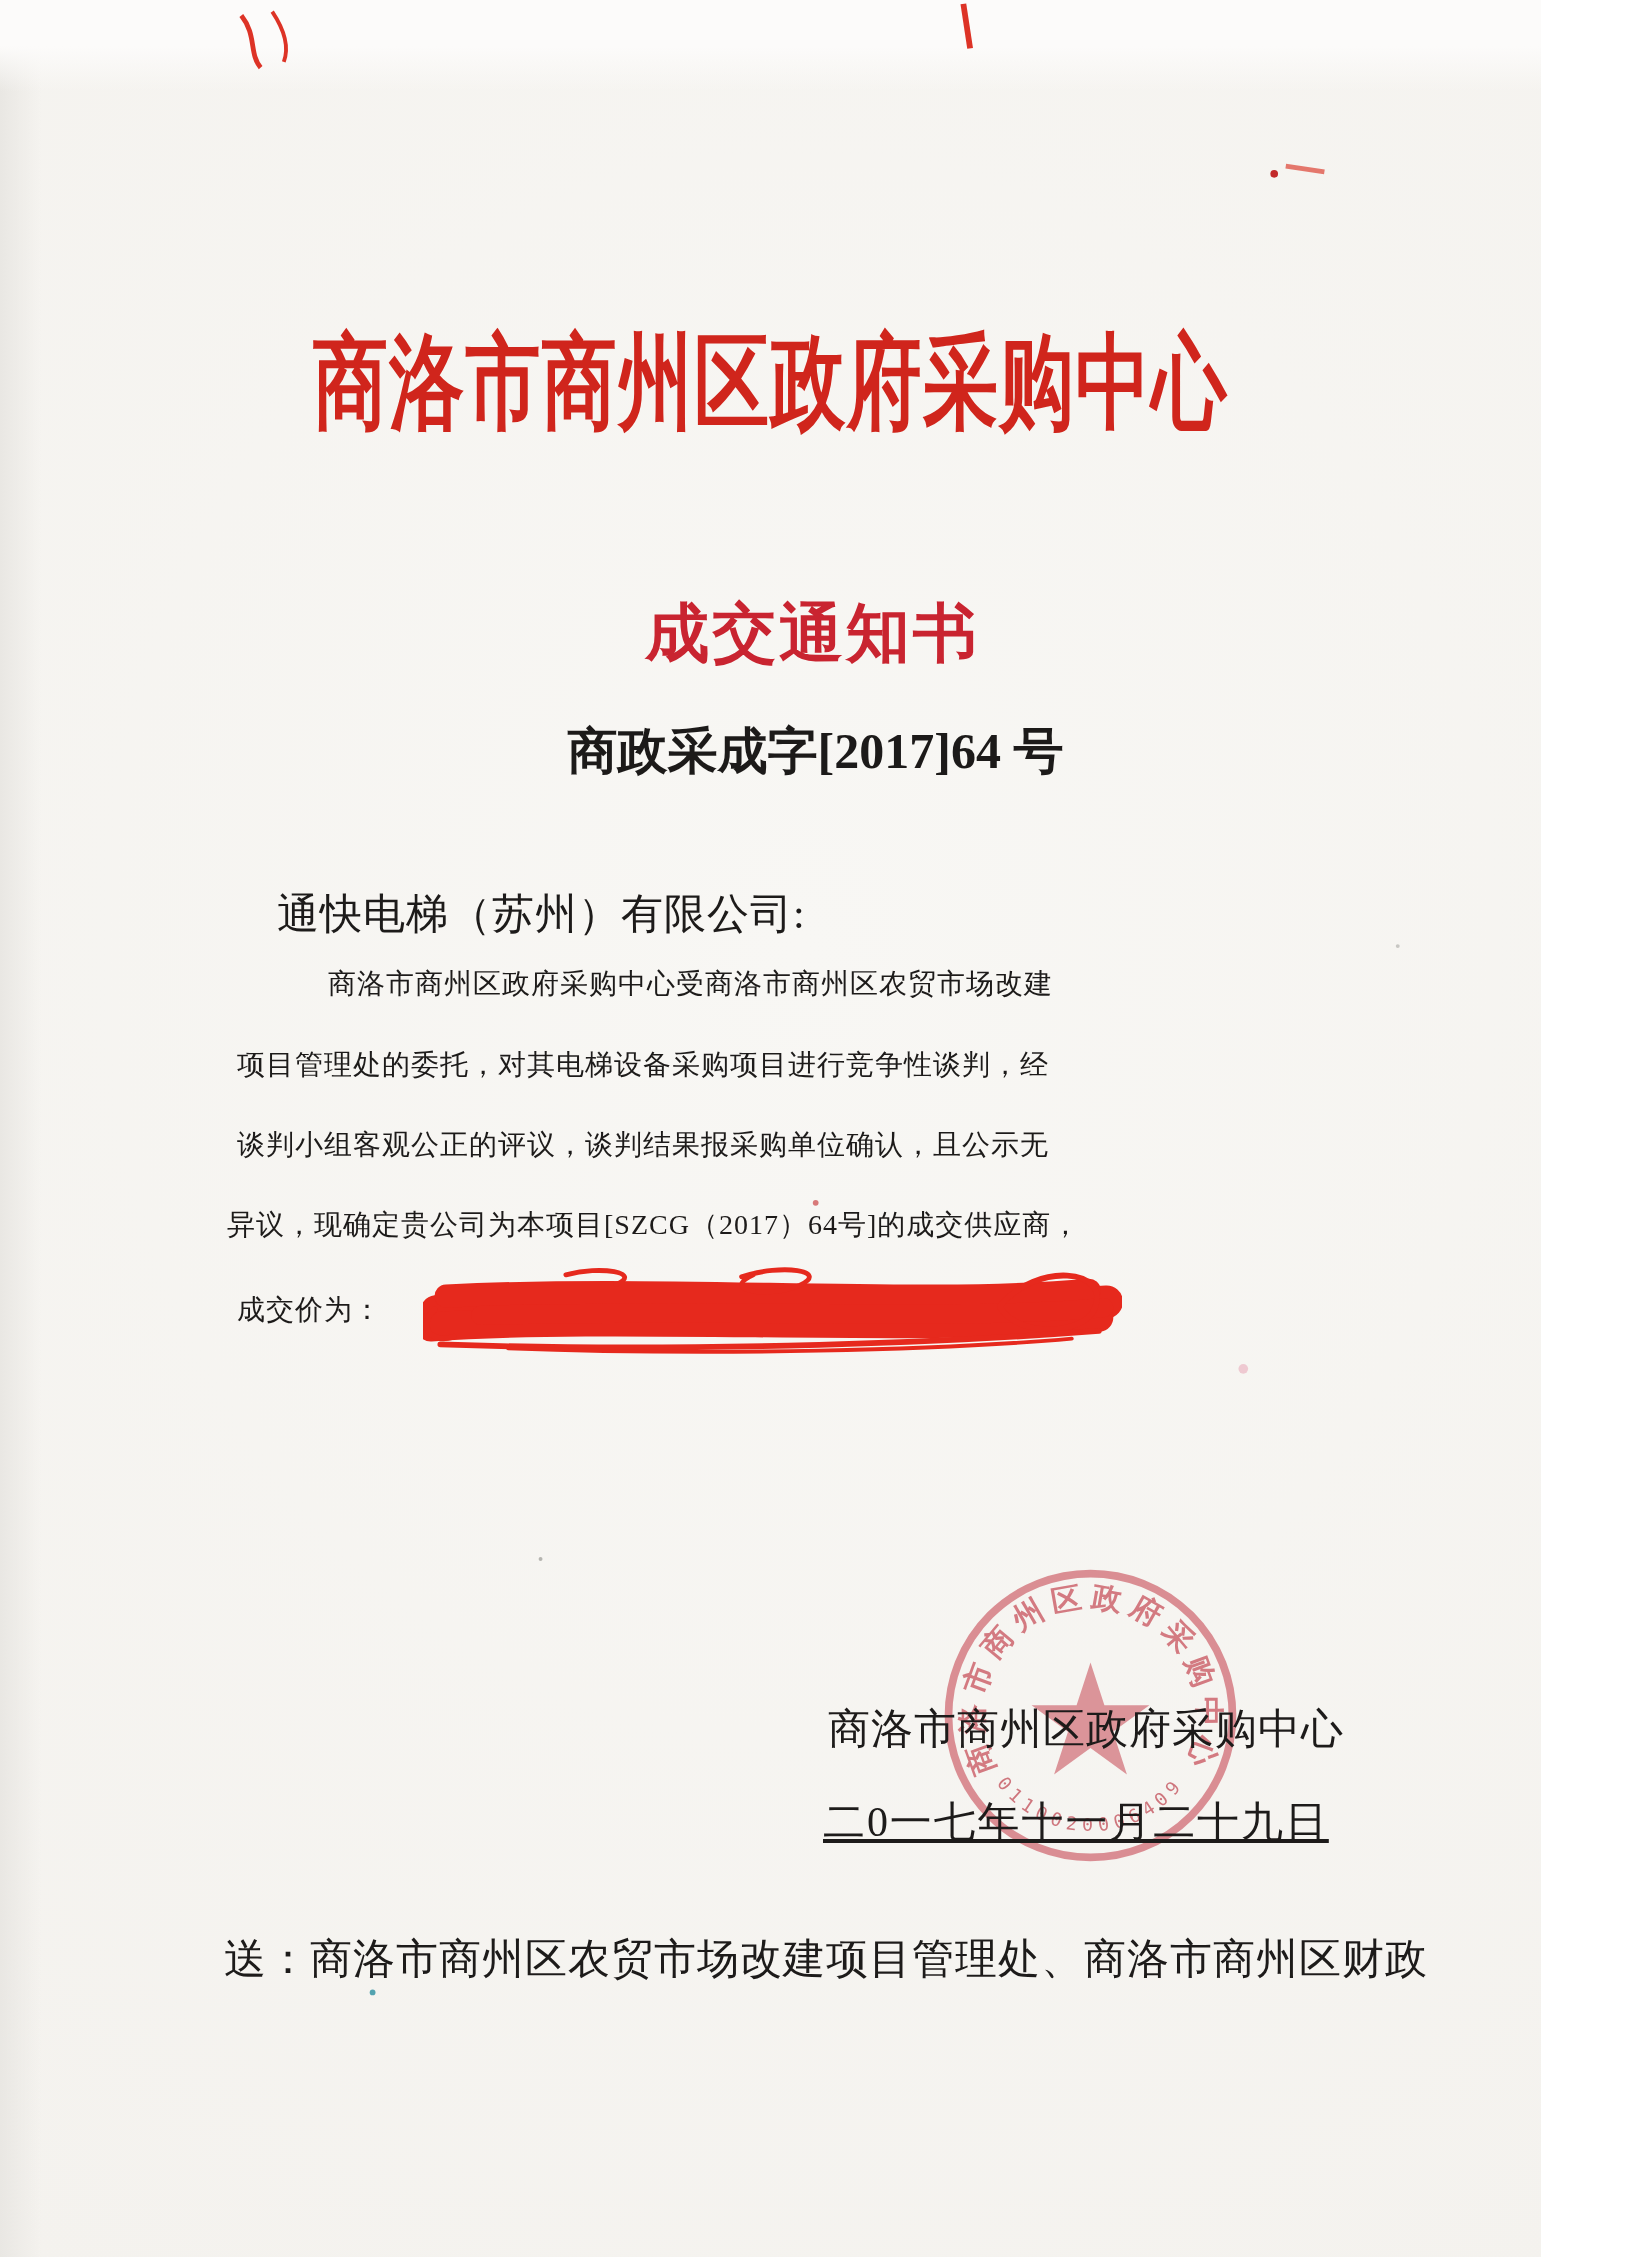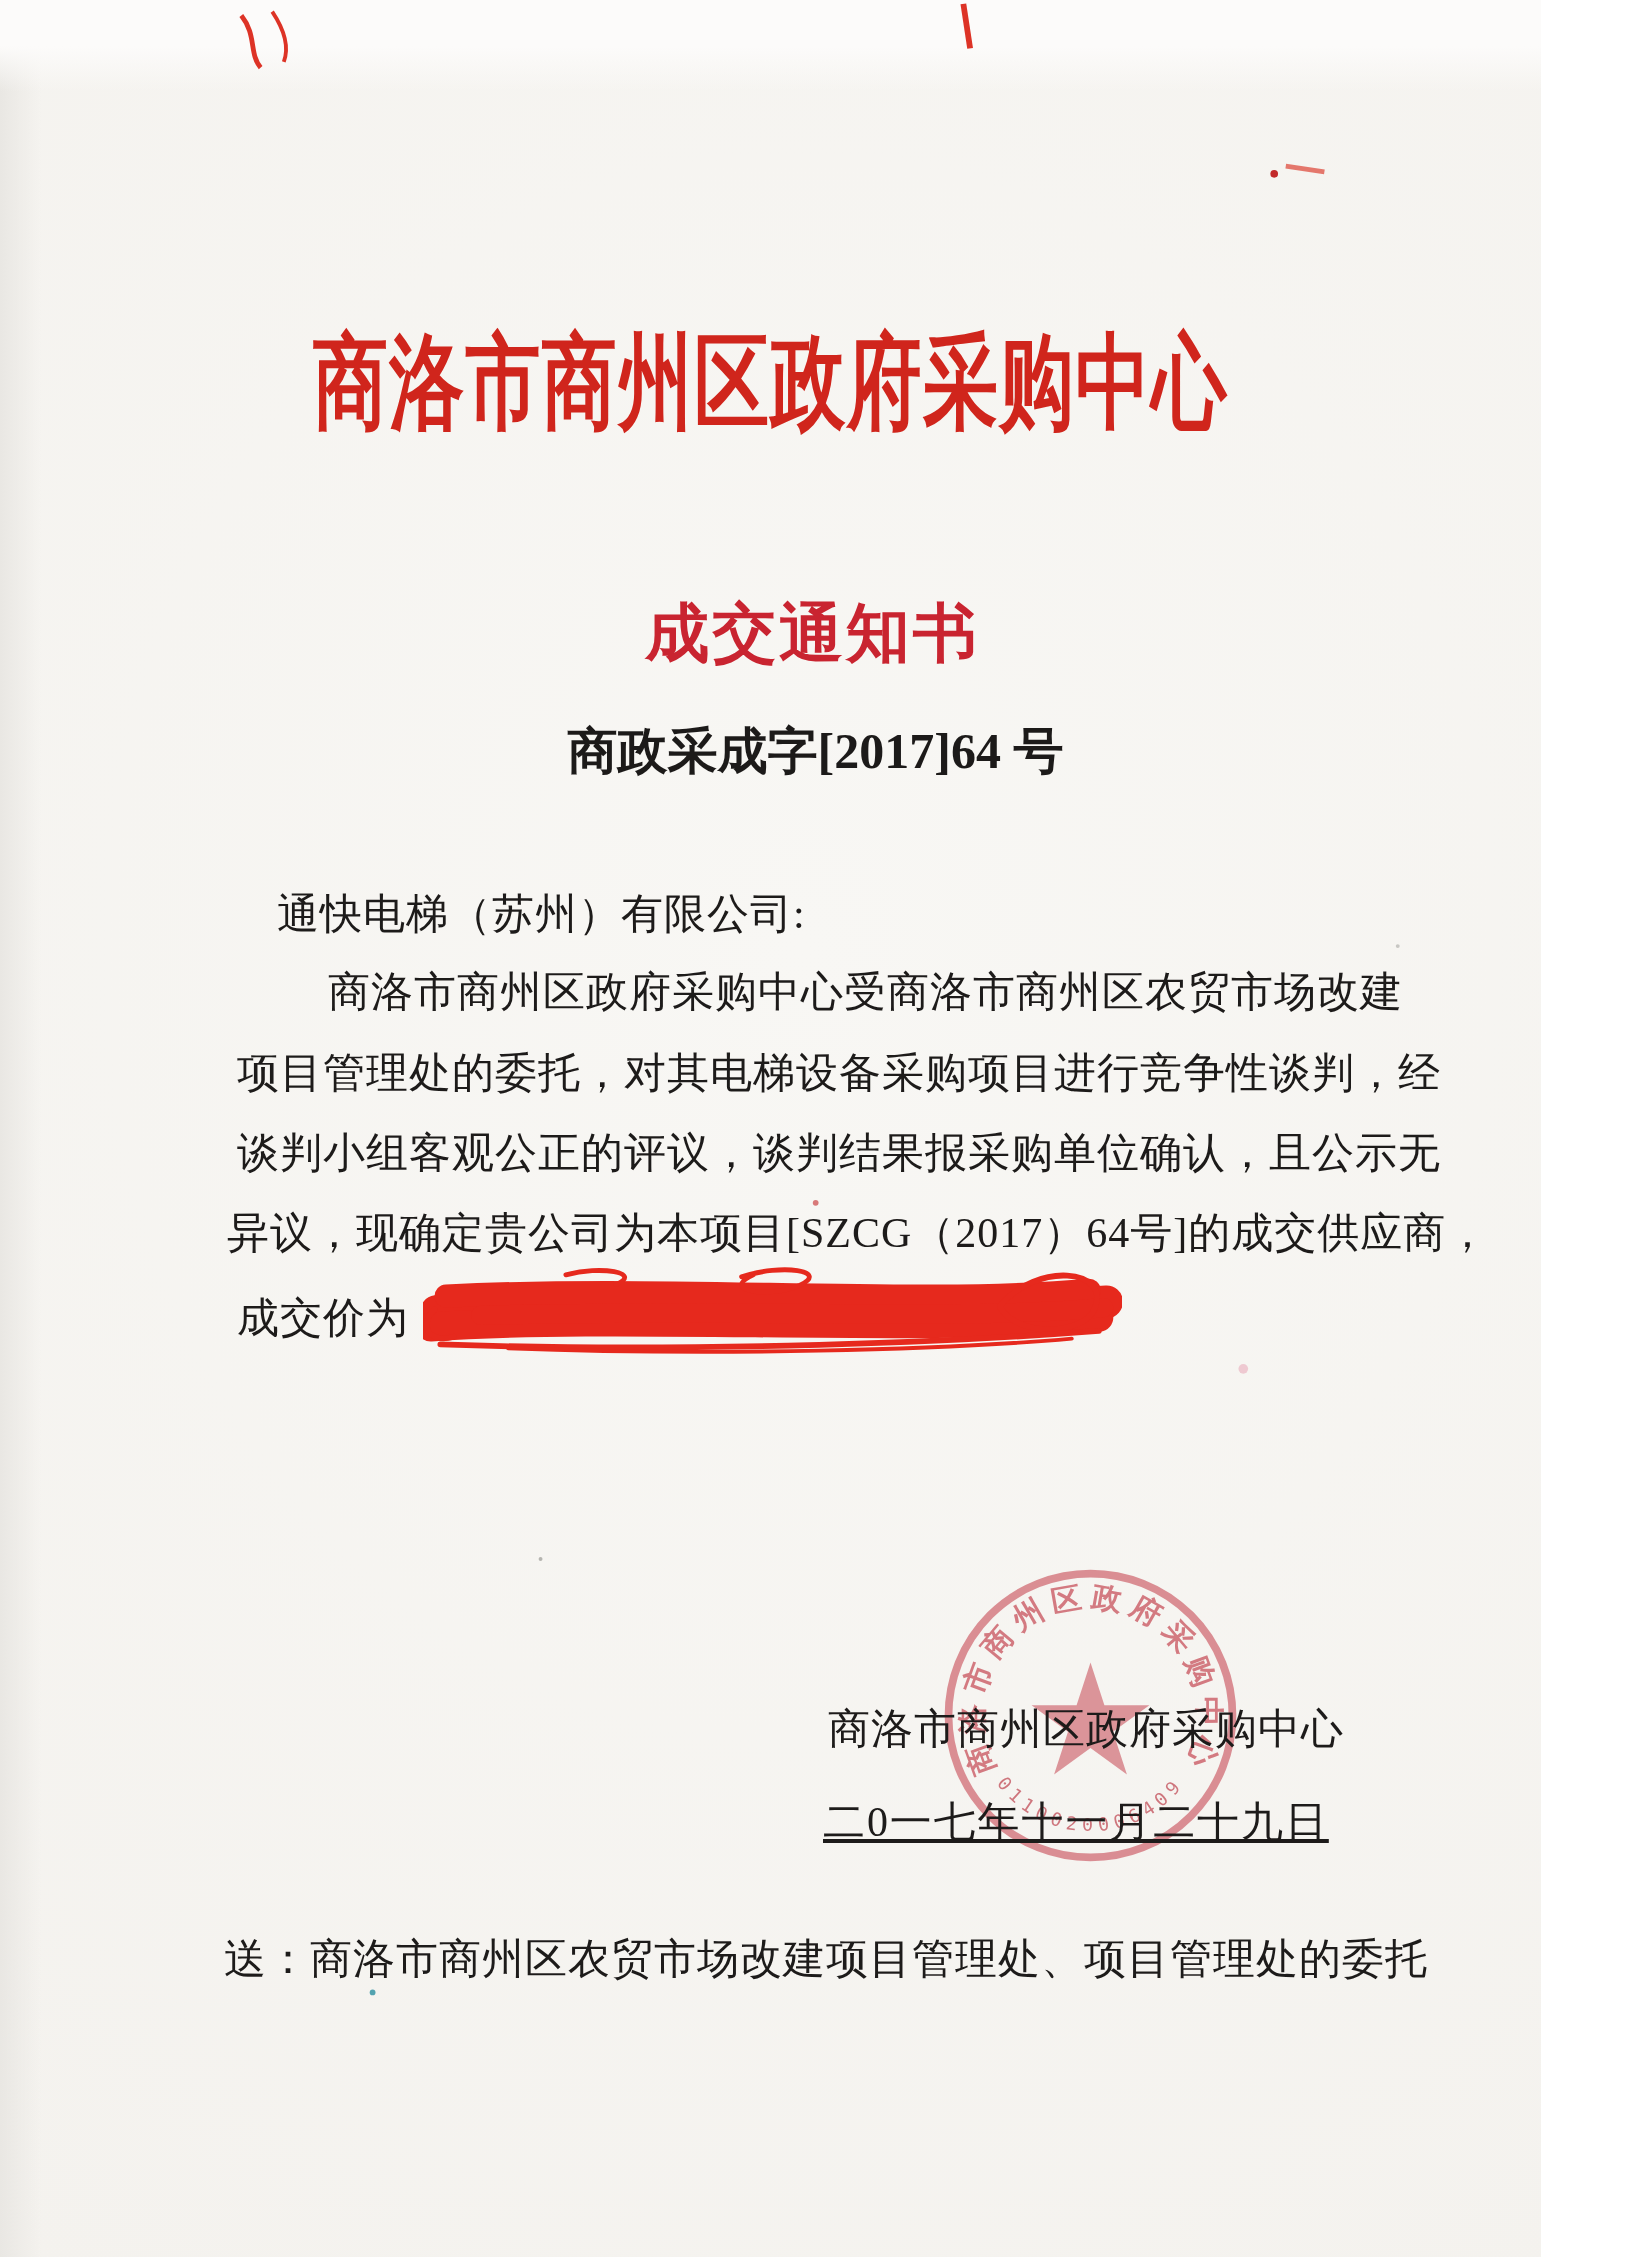--- a/index.html
+++ b/index.html
@@ -33,21 +33,21 @@
   .doc-number{
     position:absolute;top:724px;left:0;width:100%;
     text-align:center;
     font-size:50px;font-weight:600;line-height:1.1;
     color:#1c1a19;
     transform:translateX(45px);
     white-space:nowrap;
   }
   .bline{
     position:absolute;
-    font-size:42px;line-height:1.15;letter-spacing:1px;
+    font-size:28px;line-height:1.15;letter-spacing:1px;
     white-space:nowrap;color:#1d1b1a;
   }
   .salutation{font-size:42px;margin-left:40px;}
   .frag{
     position:absolute;font-size:42px;color:#2a2625;
     white-space:nowrap;z-index:1;
   }
   .scribble{position:absolute;left:423px;top:1265px;z-index:2;}
   .sig{
     position:absolute;font-size:42px;white-space:nowrap;
@@ -109,21 +109,21 @@
     <circle cx="161" cy="161" r="147" fill="none" stroke="#d06b73" stroke-width="8" opacity="0.85"></circle>
     <path d="M161,106 L175.4,150.3 L222,150.3 L184.3,177.7 L198.7,222 L161,194.6 L123.3,222 L137.7,177.7 L100,150.3 L146.6,150.3 Z" fill="#d2737b" opacity="0.85"></path>
     <text font-size="31" fill="#cf6a72" letter-spacing="8" font-family="Liberation Serif, DejaVu Serif, serif" font-weight="bold">
       <textPath href="#sealArc" startOffset="50%" text-anchor="middle">商洛市商州区政府采购中心</textPath>
     </text>
     <text font-size="19" fill="#c9656e" letter-spacing="6" font-family="DejaVu Sans Mono, Liberation Mono, monospace">
       <textPath href="#serialArc" startOffset="50%" text-anchor="middle">0110020006409</textPath>
     </text>
   </svg>
 
-  <div class="bline footer-line" style="left:224px;top:1935px">送：商洛市商州区农贸市场改建项目管理处、项目管理处的委托</div>
+  <div class="bline footer-line" style="left:224px;top:1935px">送：商洛市商州区农贸市场改建项目管理处、商洛市商州区财政</div>
 
   <svg class="artifacts" width="1641" height="2257" viewBox="0 0 1700 2338">
     <g>
       <path d="M250,16 c 16,20 8,40 20,54" stroke="#dd3326" stroke-width="5" fill="none"></path>
       <path d="M282,12 c 12,18 18,36 12,52" stroke="#dd3326" stroke-width="4" fill="none"></path>
       <path d="M998,4 l 7,46" stroke="#dd3326" stroke-width="6" fill="none"></path>
       <circle cx="1320" cy="180" r="4" fill="#c22a2a"></circle>
       <path d="M1332,172 l 40,6" stroke="#dd4233" stroke-width="5" fill="none" opacity="0.7"></path>
       <circle cx="845" cy="1246" r="3" fill="#d05a5a" opacity="0.8"></circle>
       <circle cx="1288" cy="1418" r="5" fill="#e07896" opacity="0.35"></circle>

